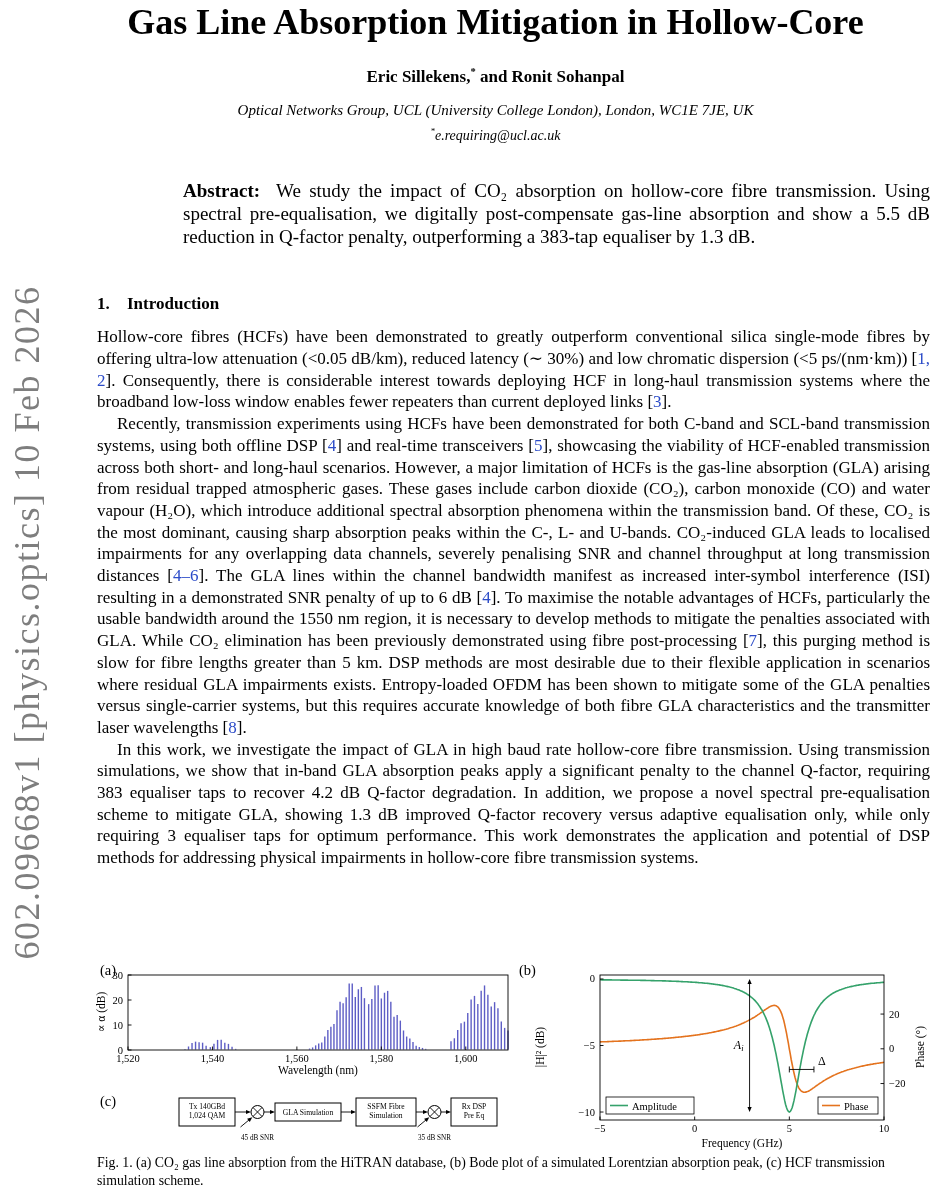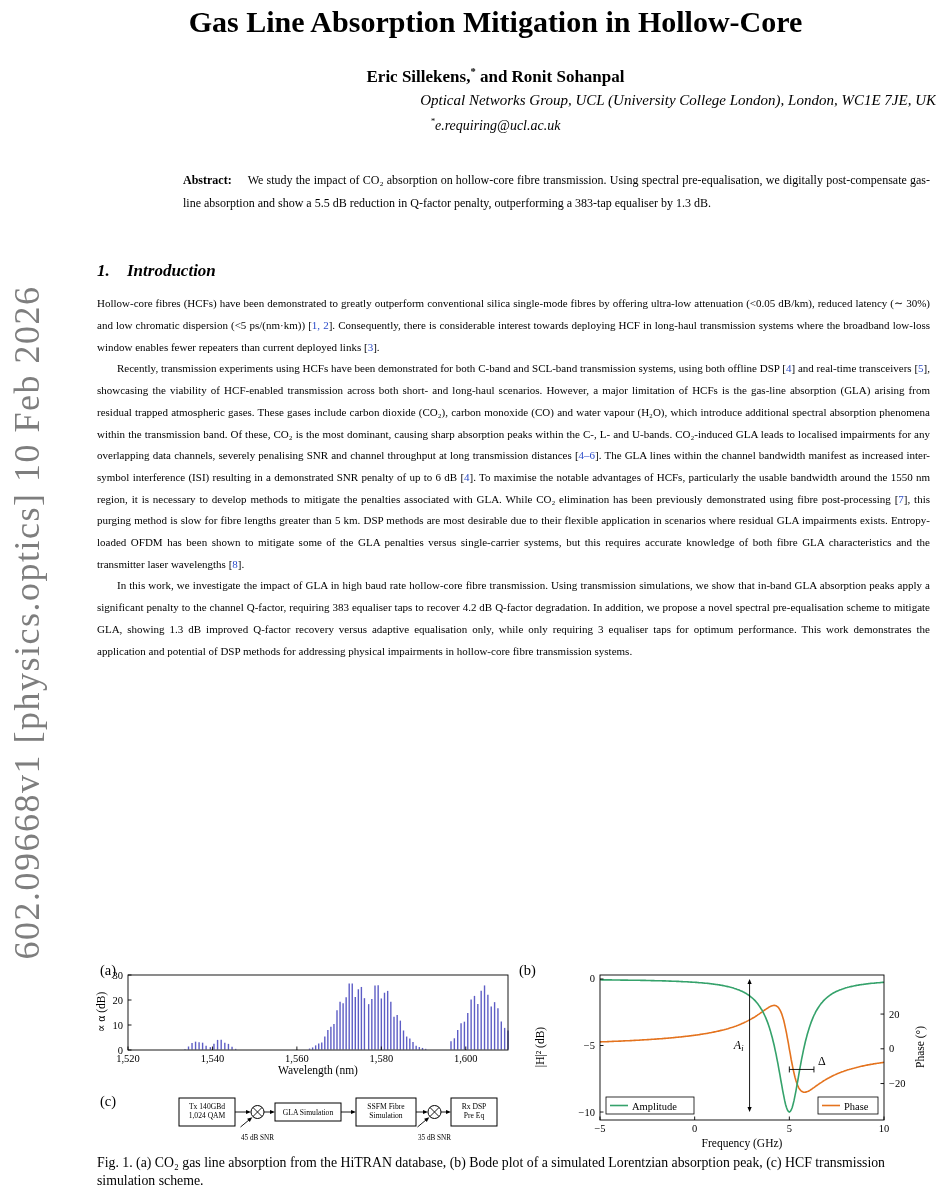--- a/index.html
+++ b/index.html
@@ -1,28 +1,28 @@
 <!DOCTYPE html>
 <html style="--cite: #2b4bc8;"><head>
 <meta charset="utf-8">
 <style>
   html,body{margin:0;padding:0;background:#fff;}
   body{width:936px;height:1200px;overflow:hidden;position:relative;font-family:"Liberation Serif","DejaVu Serif",serif;color:#000;}
   .watermark{position:absolute;left:6px;top:1080px;transform:rotate(-90deg);transform-origin:0 0;white-space:nowrap;font-size:36px;letter-spacing:1.5px;color:#7e7e7e;}
   .header{padding-top:2px;padding-left:55px;text-align:center;}
-  .title{font-size:30px;line-height:40px;font-weight:bold;margin:0;}
+  .title{font-size:36px;line-height:40px;font-weight:bold;margin:0;}
   .authors{margin-top:24px;font-size:17px;font-weight:bold;}
   .authors sup,.email-line sup{font-size:62%;vertical-align:super;}
-  .affiliation{margin-top:5px;font-size:15px;font-style:italic;text-align:right;}
+  .affiliation{margin-top:15px;font-size:15px;font-style:italic;}
   .email-line{margin-top:7px;font-size:14px;font-style:italic;}
-  .abstract{margin:36px 0 0 183px;width:747px;font-size:12px;line-height:23px;text-align:justify;font-family:Liberation Serif, serif;}
+  .abstract{margin:36px 0 0 183px;width:747px;font-size:19px;line-height:23px;text-align:justify;font-family:Liberation Serif, serif;}
   .abstract-label{font-weight:bold;margin-right:16px;}
-  .section-heading{margin:46px 0 0 97px;font-size:17px;font-weight:bold;font-style:italic;}
+  .section-heading{margin:46px 0 0 97px;font-size:17px;font-weight:bold;}
   .section-number{display:inline-block;width:30px;}
-  .intro{margin:12px 8px 0 97px;width:833px;font-size:11px;line-height:21.7px;text-align:justify;height:574px;overflow:hidden;}
+  .intro{margin:12px 8px 0 97px;width:833px;font-size:17px;line-height:21.7px;text-align:justify;height:574px;overflow:hidden;}
   .intro p{margin:0;}
   .intro p.indent{text-indent:20px;}
   .cite{color:var(--cite,#2b4bc8);}
   .figure{position:absolute;top:958px;left:0;width:936px;height:242px;background:#fff;}
   .panel-label{position:absolute;font-size:14.5px;}
   #label-a{left:100px;top:4px;}
   #label-b{left:519px;top:4px;}
   #label-c{left:100px;top:135px;}
   #plot-a{position:absolute;left:96px;top:8px;}
   #plot-b{position:absolute;left:530px;top:8px;}

